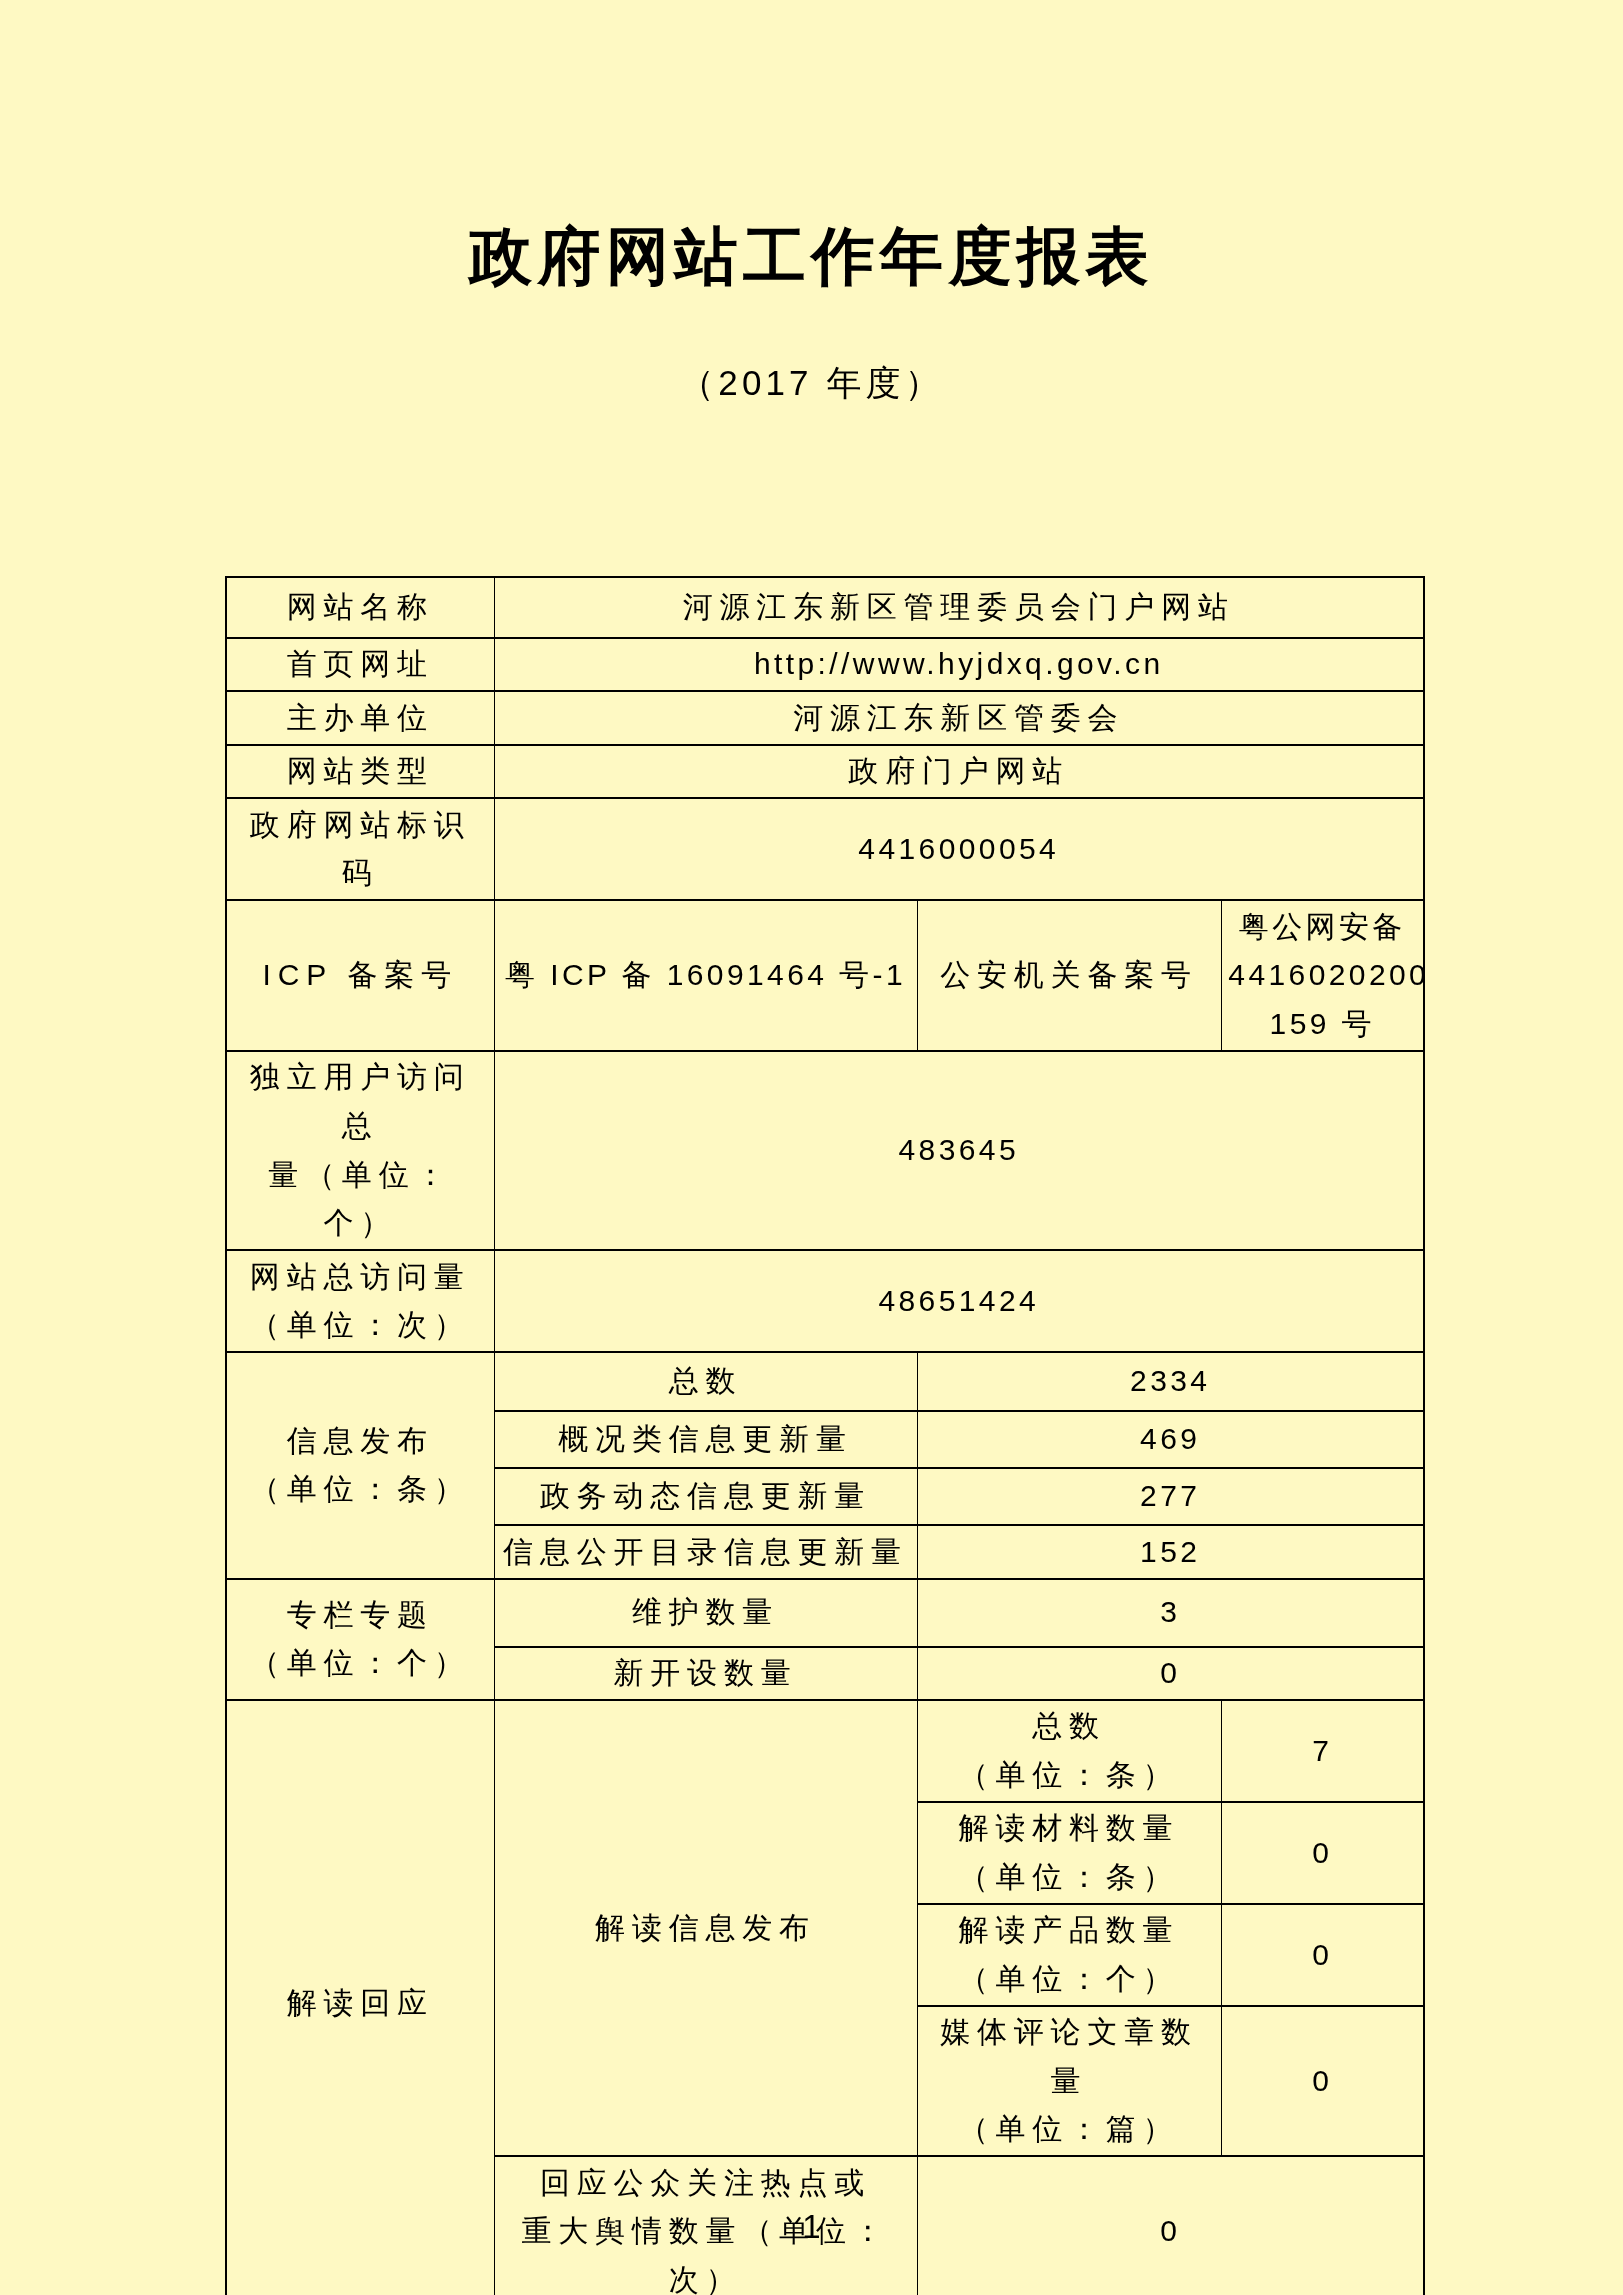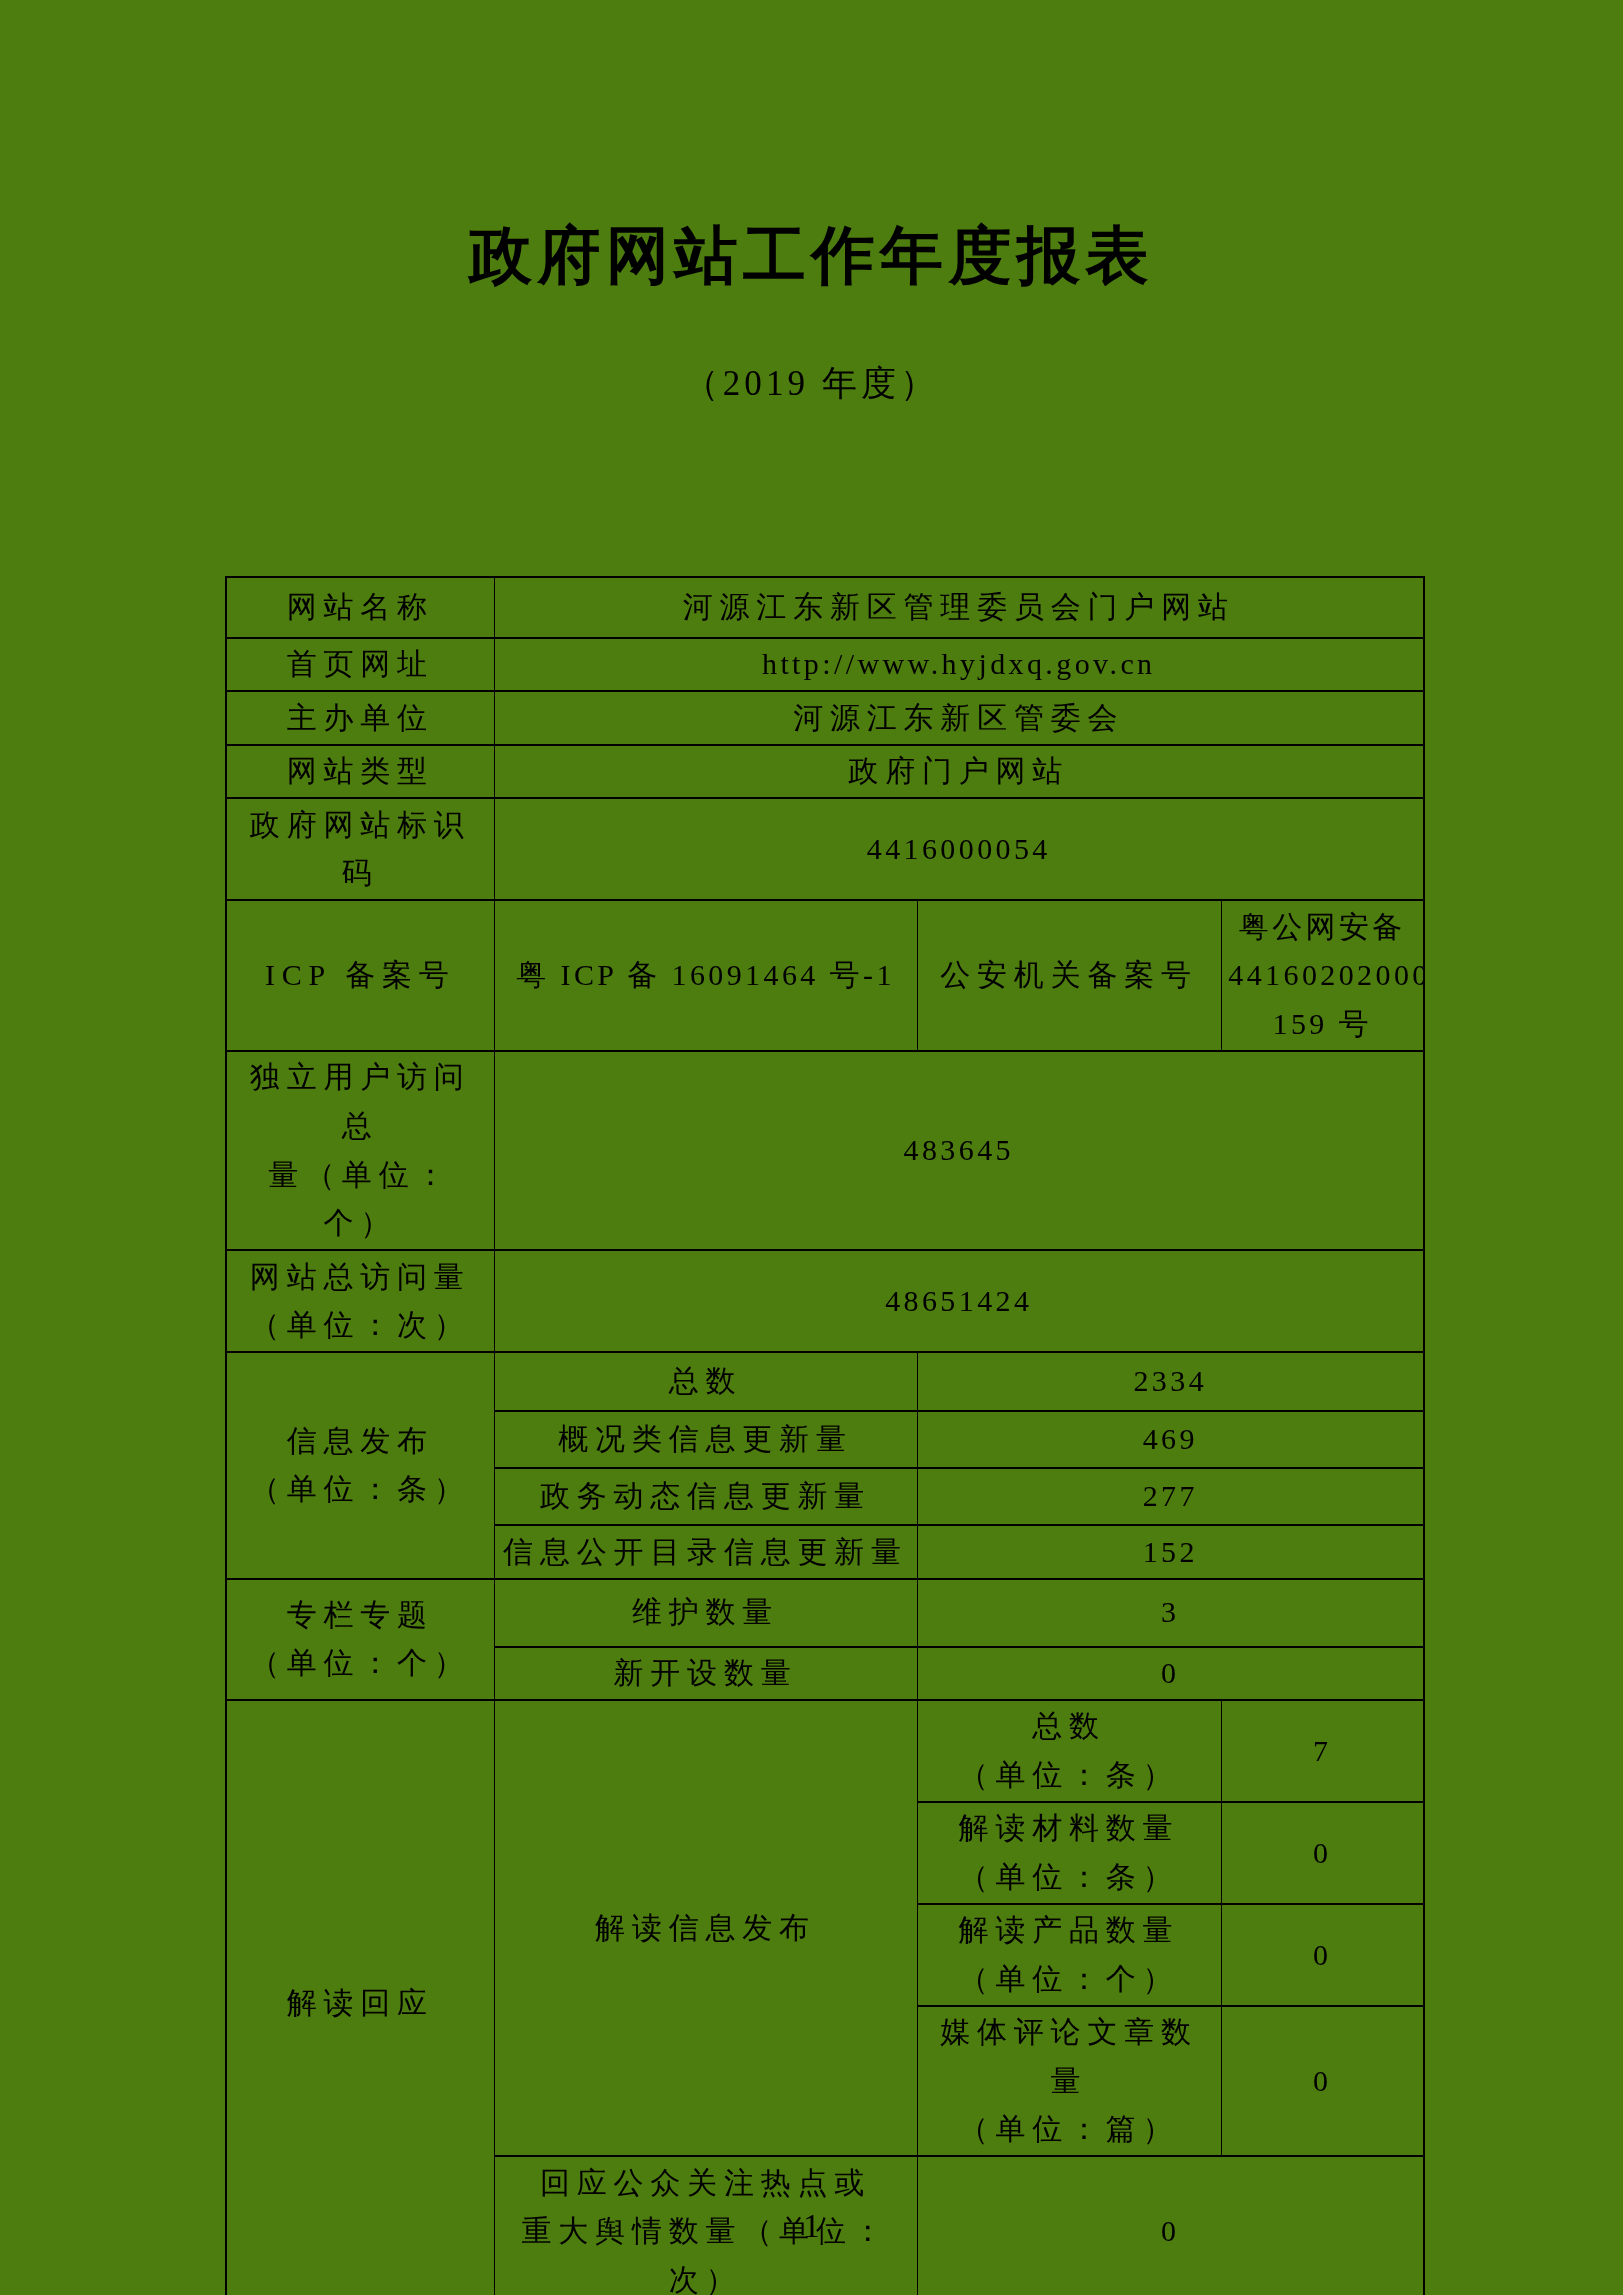--- a/index.html
+++ b/index.html
@@ -4,23 +4,23 @@
 <style>
   html, body {
     margin: 0;
     padding: 0;
     background: #ffffff;
   }
   .page {
     position: relative;
     width: 1623px;
     height: 2295px;
-    background: #4d7c0f;
+    background: #fef9c3;
     color: #000000;
-    font-family: Liberation Serif, serif;
+    font-family: Liberation Sans, sans-serif;
     overflow: hidden;
   }
   .doc-title {
     position: absolute;
     top: 220px;
     left: 0;
     width: 100%;
     text-align: center;
     font-size: 63px;
     font-weight: bold;
@@ -83,21 +83,21 @@
     text-align: center;
     font-size: 33px;
   }
 </style>
 </head>
 <body>
 
 <div class="page">
 
   <div class="doc-title">政府网站工作年度报表</div>
-  <div class="doc-subtitle">（2019 年度）</div>
+  <div class="doc-subtitle">（2017 年度）</div>
 
   <table class="report">
     <colgroup>
       <col style="width:268px">
       <col style="width:423px">
       <col style="width:304px">
       <col style="width:203px">
     </colgroup>
 
     <tbody>

